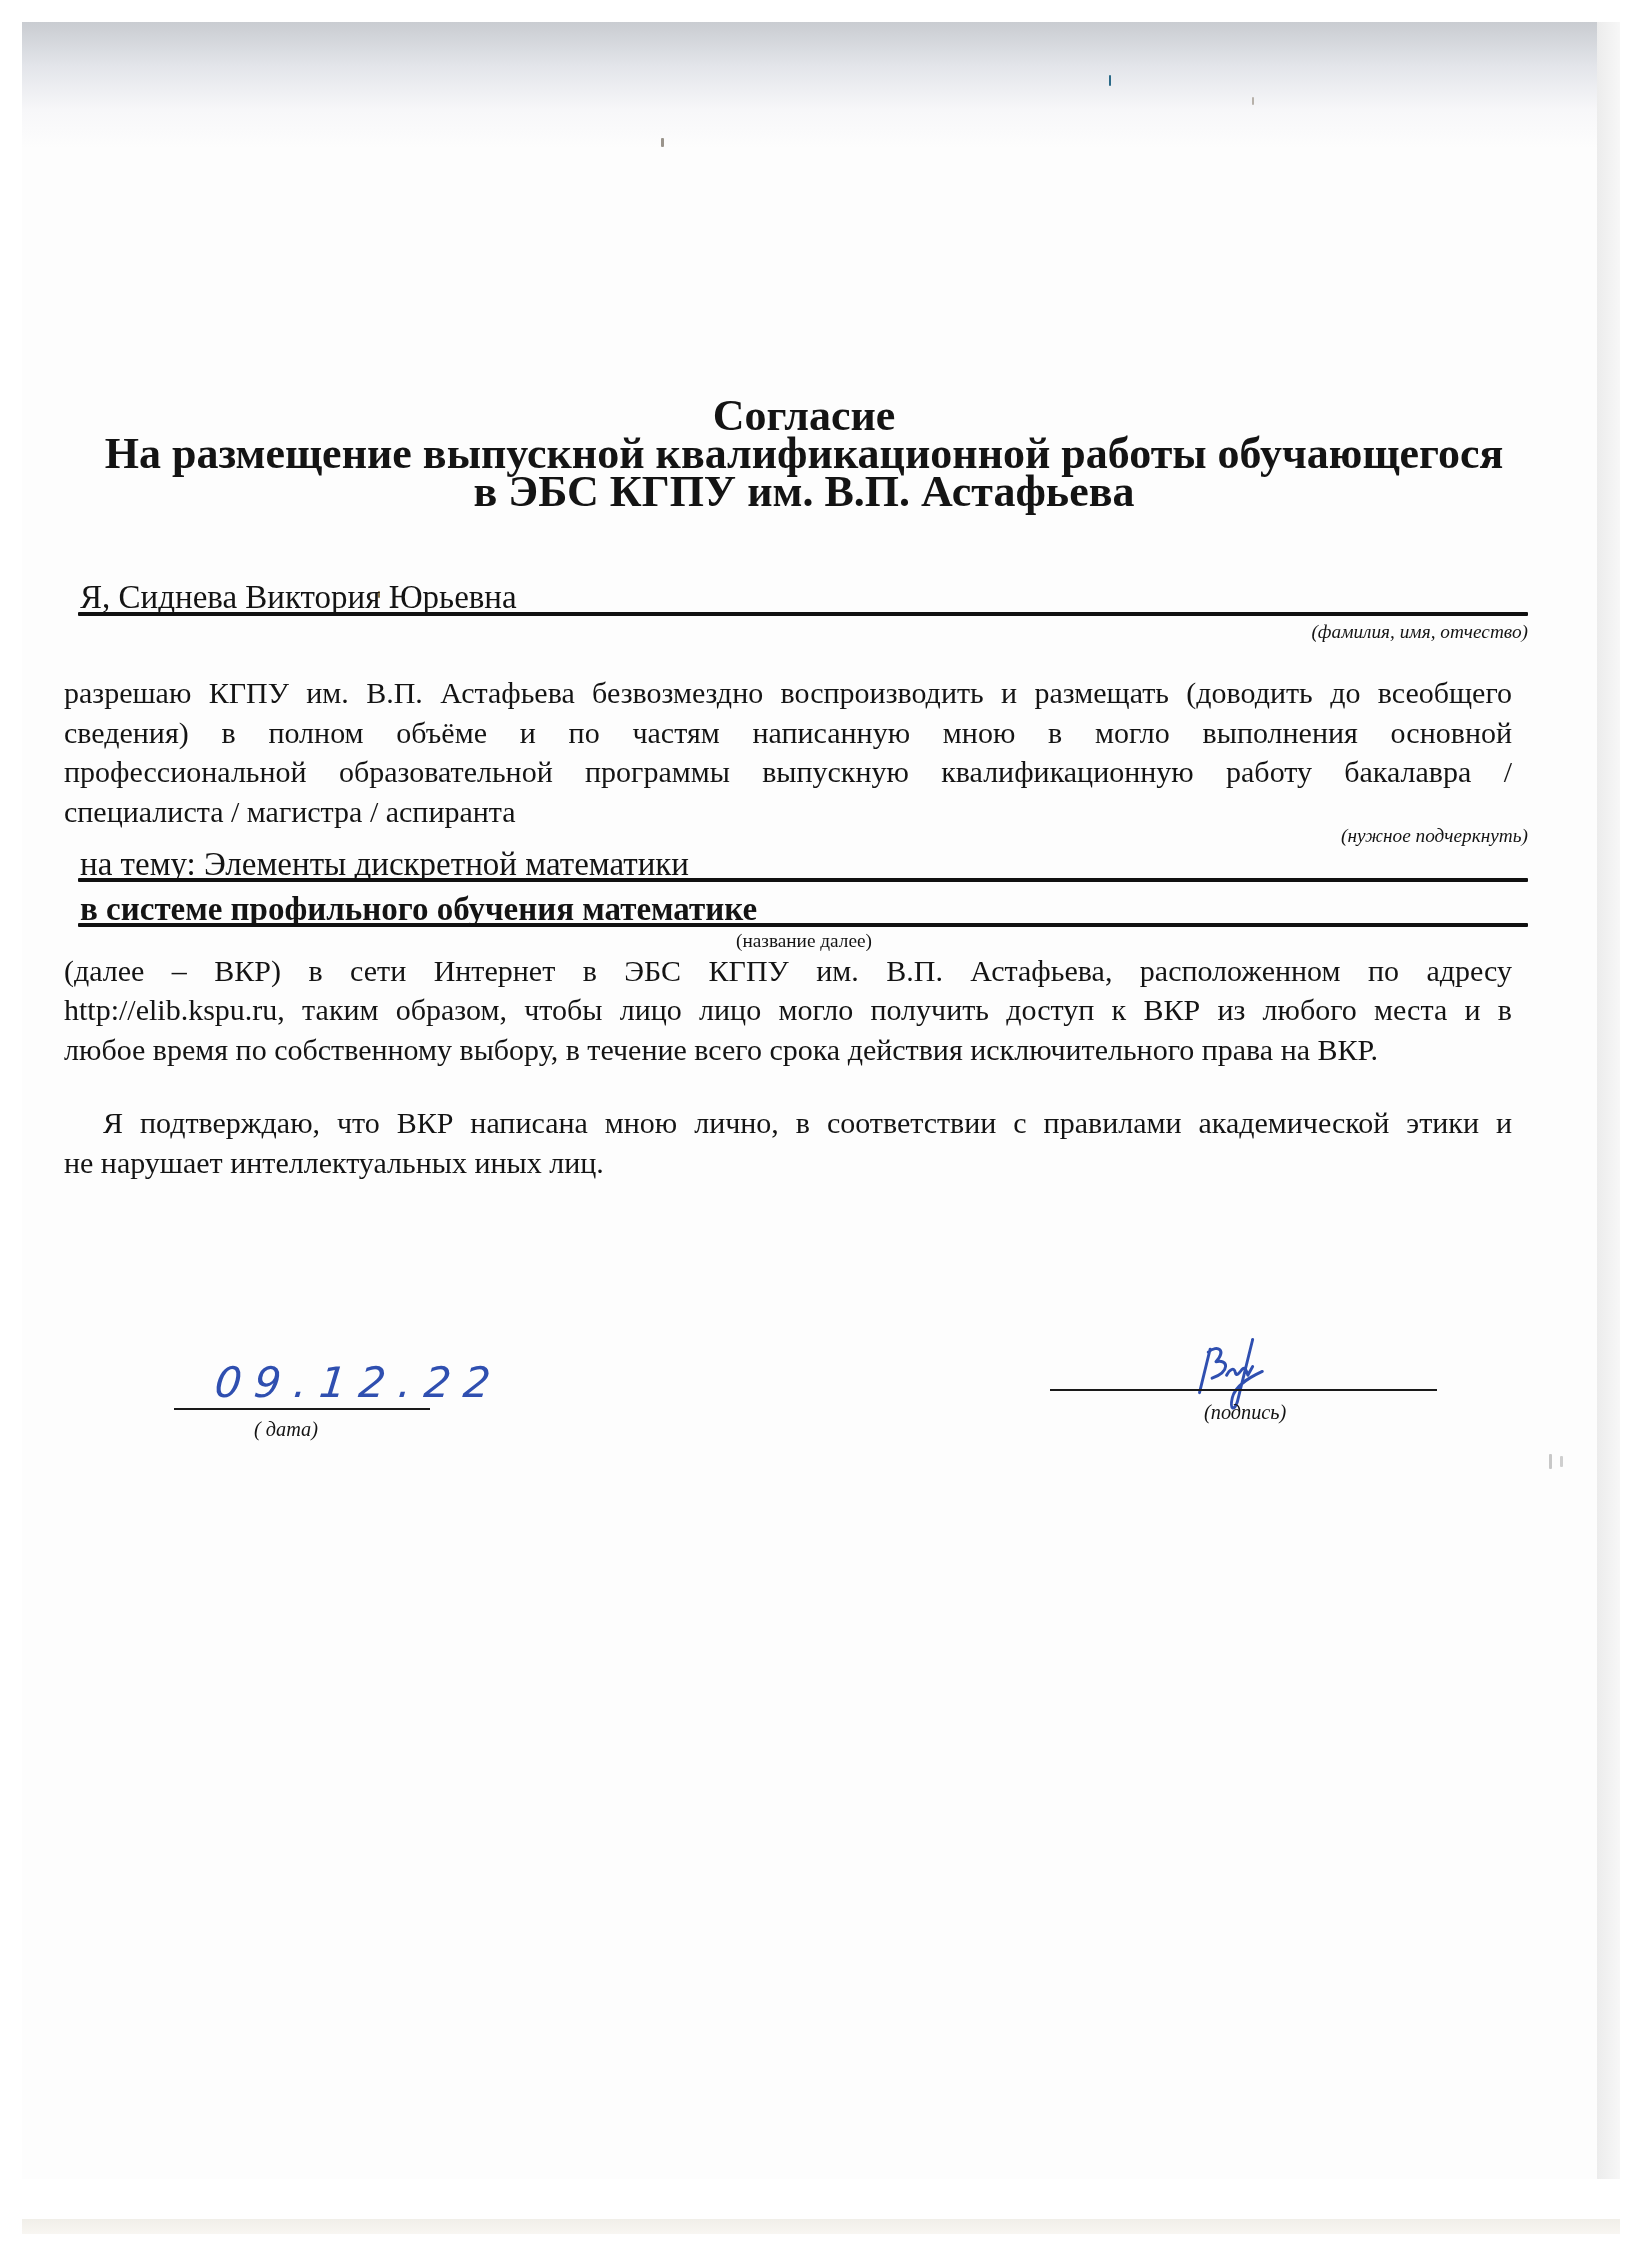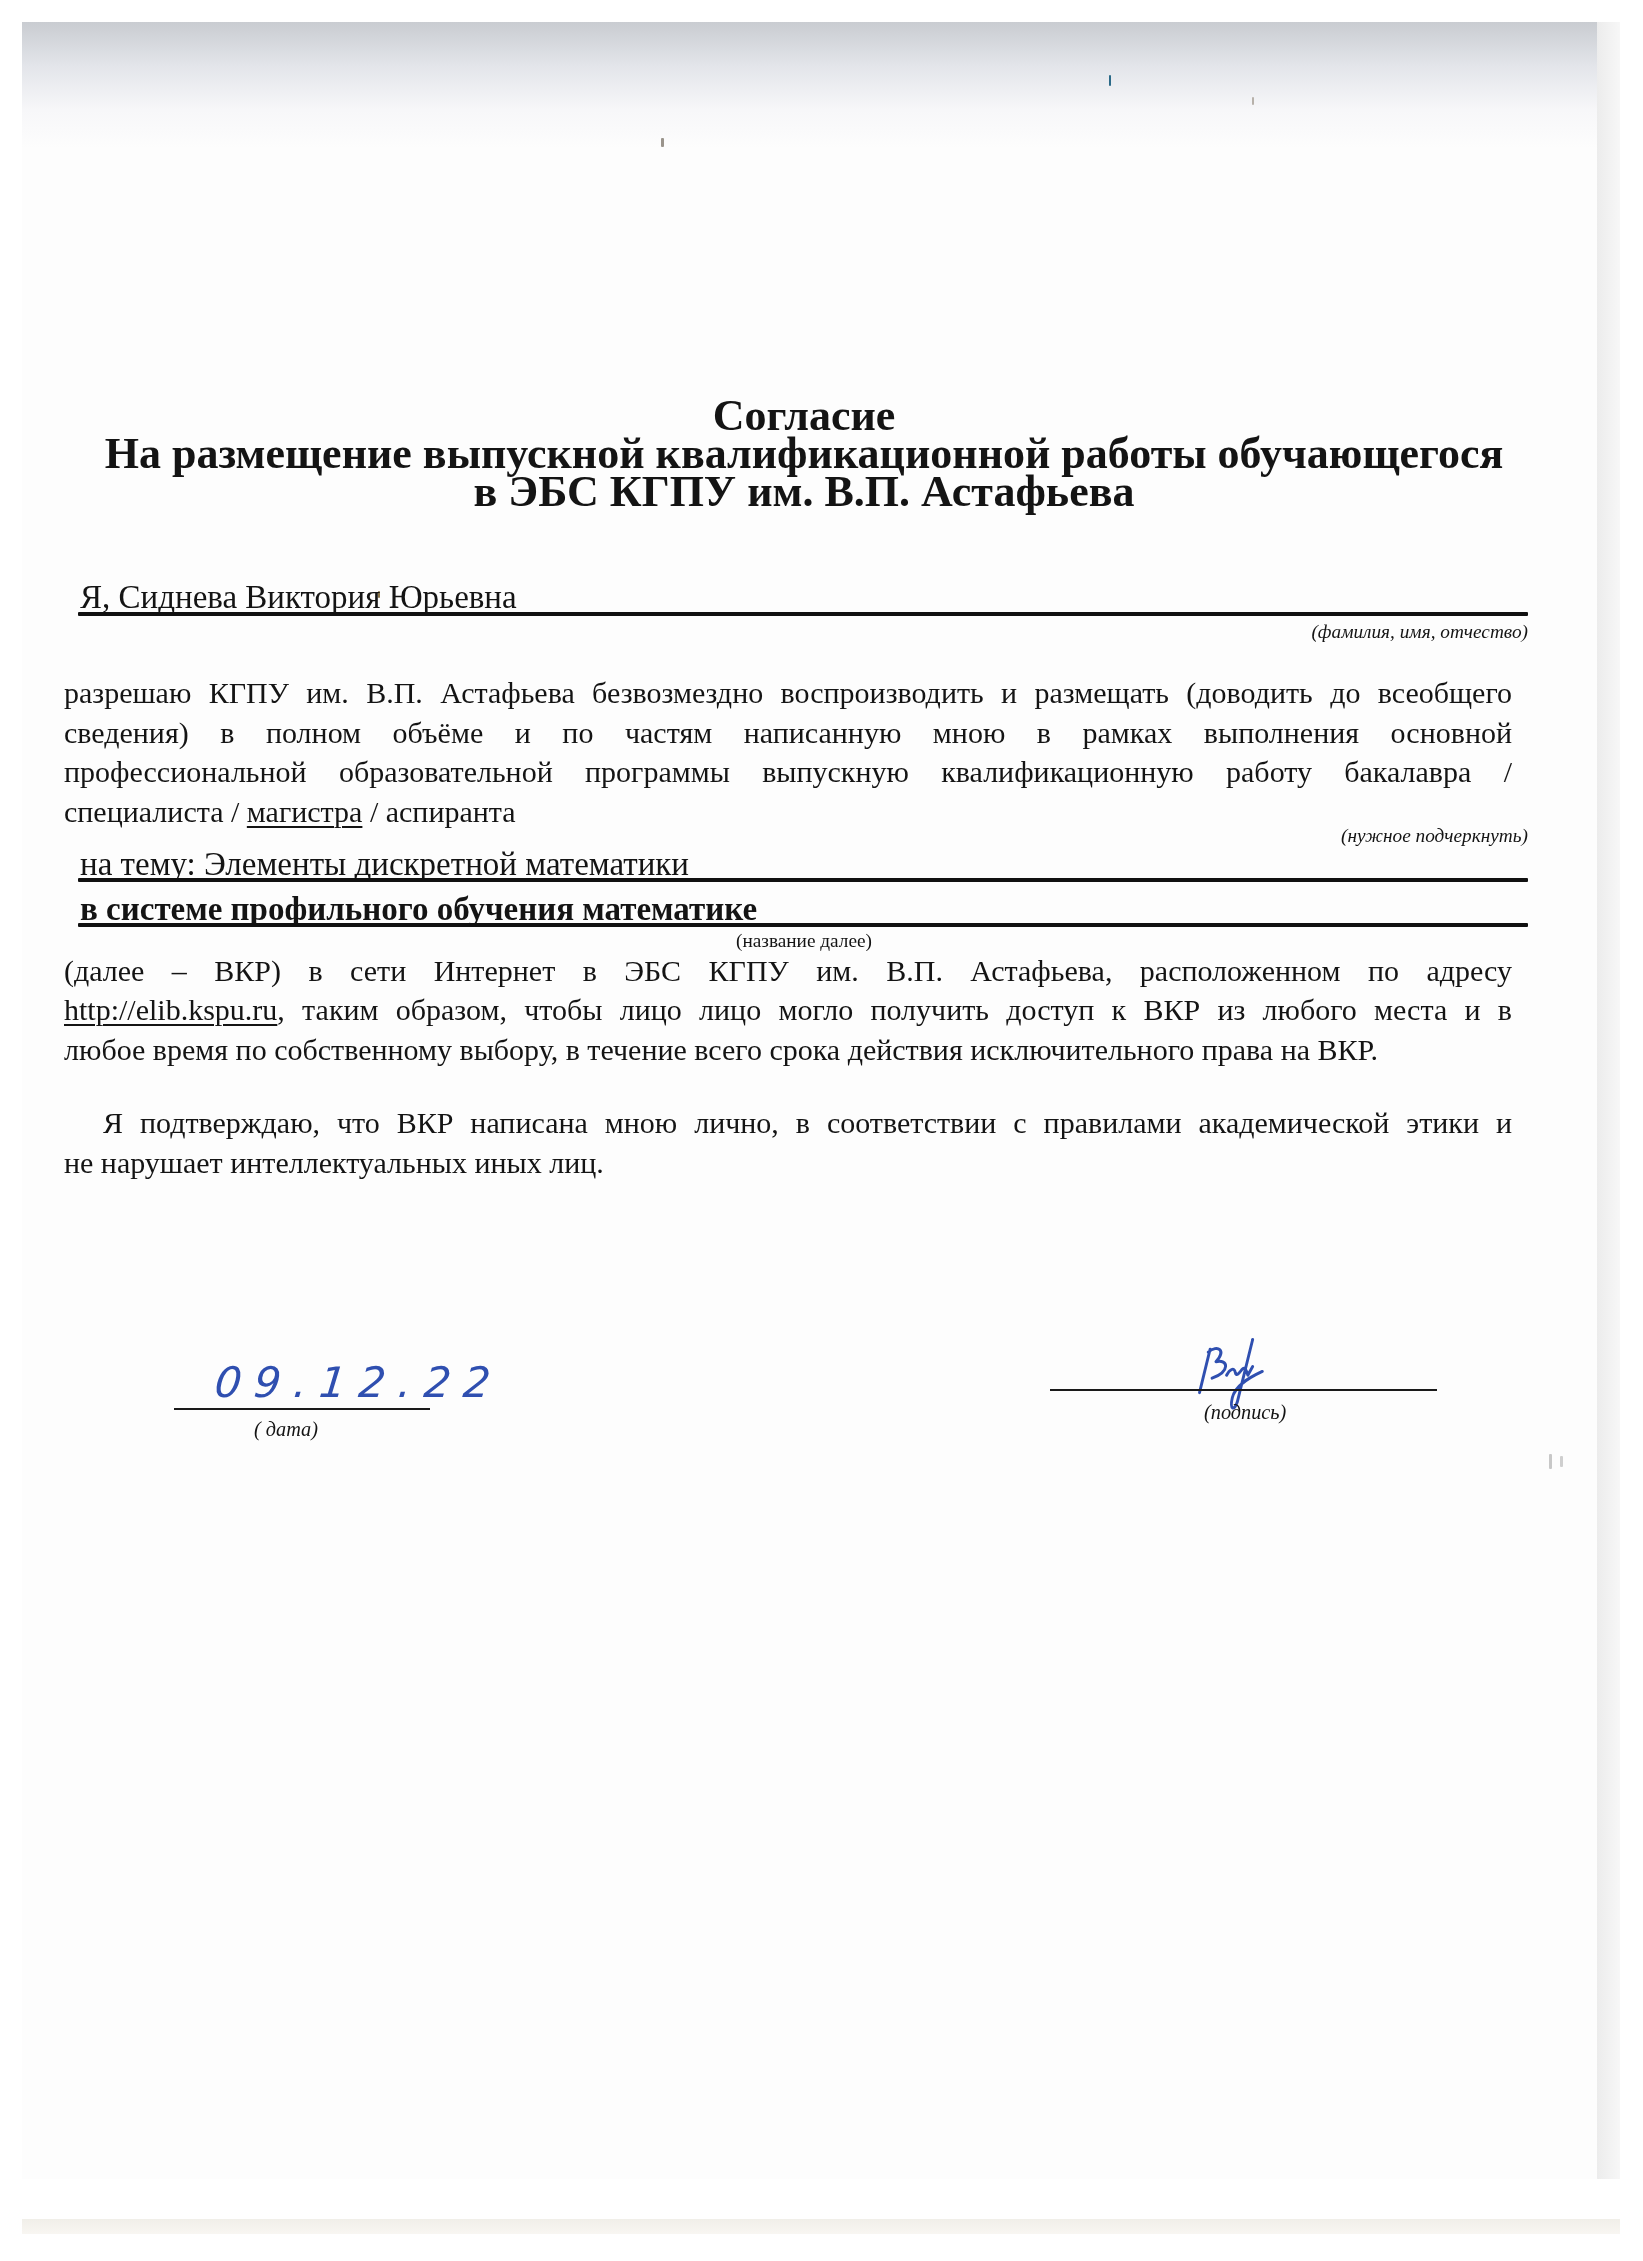--- a/index.html
+++ b/index.html
@@ -103,21 +103,21 @@
       line-height: 40px;
       white-space: nowrap;
       text-align: justify;
       text-align-last: justify;
     }
     .para-line.last {
       text-align: left;
       text-align-last: left;
     }
     .para-line.indent { text-indent: 39px; }
-    .underlined { text-decoration: underline; text-decoration-thickness: 1.9px; text-underline-offset: 3.9px; }
+    .underlined { text-decoration-thickness: 1.9px; text-underline-offset: 3.9px; }
 
     
     .handwritten {
       position: absolute;
       color: #2f4fb0;
       font-family: "DejaVu Sans", sans-serif;
       font-style: italic;
       font-size: 42px;
       letter-spacing: 12.6px;
       line-height: 48px;
@@ -155,21 +155,21 @@
 
 <h1 class="title title-1">Согласие</h1>
 <h2 class="title title-2">На размещение выпускной квалификационной работы обучающегося</h2>
 <h2 class="title title-3">в ЭБС КГПУ им. В.П. Астафьева</h2>
 
 <div class="fill-text" style="top:578px;">Я, Сиднева Виктория Юрьевна</div>
 <div class="rule" style="top:612px;"></div>
 <div class="caption italic" style="top:621px;">(фамилия, имя, отчество)</div>
 
 <div class="para-line" style="top:673px;">разрешаю КГПУ им. В.П. Астафьева безвозмездно воспроизводить и размещать (доводить до всеобщего</div>
-<div class="para-line" style="top:713px;">сведения)  в полном объёме и по частям написанную мною в рамках выполнения основной</div>
+<div class="para-line" style="top:713px;">сведения)  в полном объёме и по частям написанную мною в могло выполнения основной</div>
 <div class="para-line" style="top:752px;">профессиональной образовательной программы выпускную квалификационную работу бакалавра /</div>
 <div class="para-line last" style="top:792px;"><span>специалиста / </span><span class="underlined">магистра</span><span> / аспиранта</span></div>
 <div class="caption italic" style="top:825px;">(нужное подчеркнуть)</div>
 
 <div class="fill-text" style="top:845px;">на тему: Элементы дискретной математики</div>
 <div class="rule" style="top:878px;"></div>
 <div class="fill-text" style="top:890px;font-weight:bold;">в системе профильного обучения математике</div>
 <div class="rule" style="top:923px;"></div>
 <div class="caption" style="top:930px;">(название далее)</div>
 

